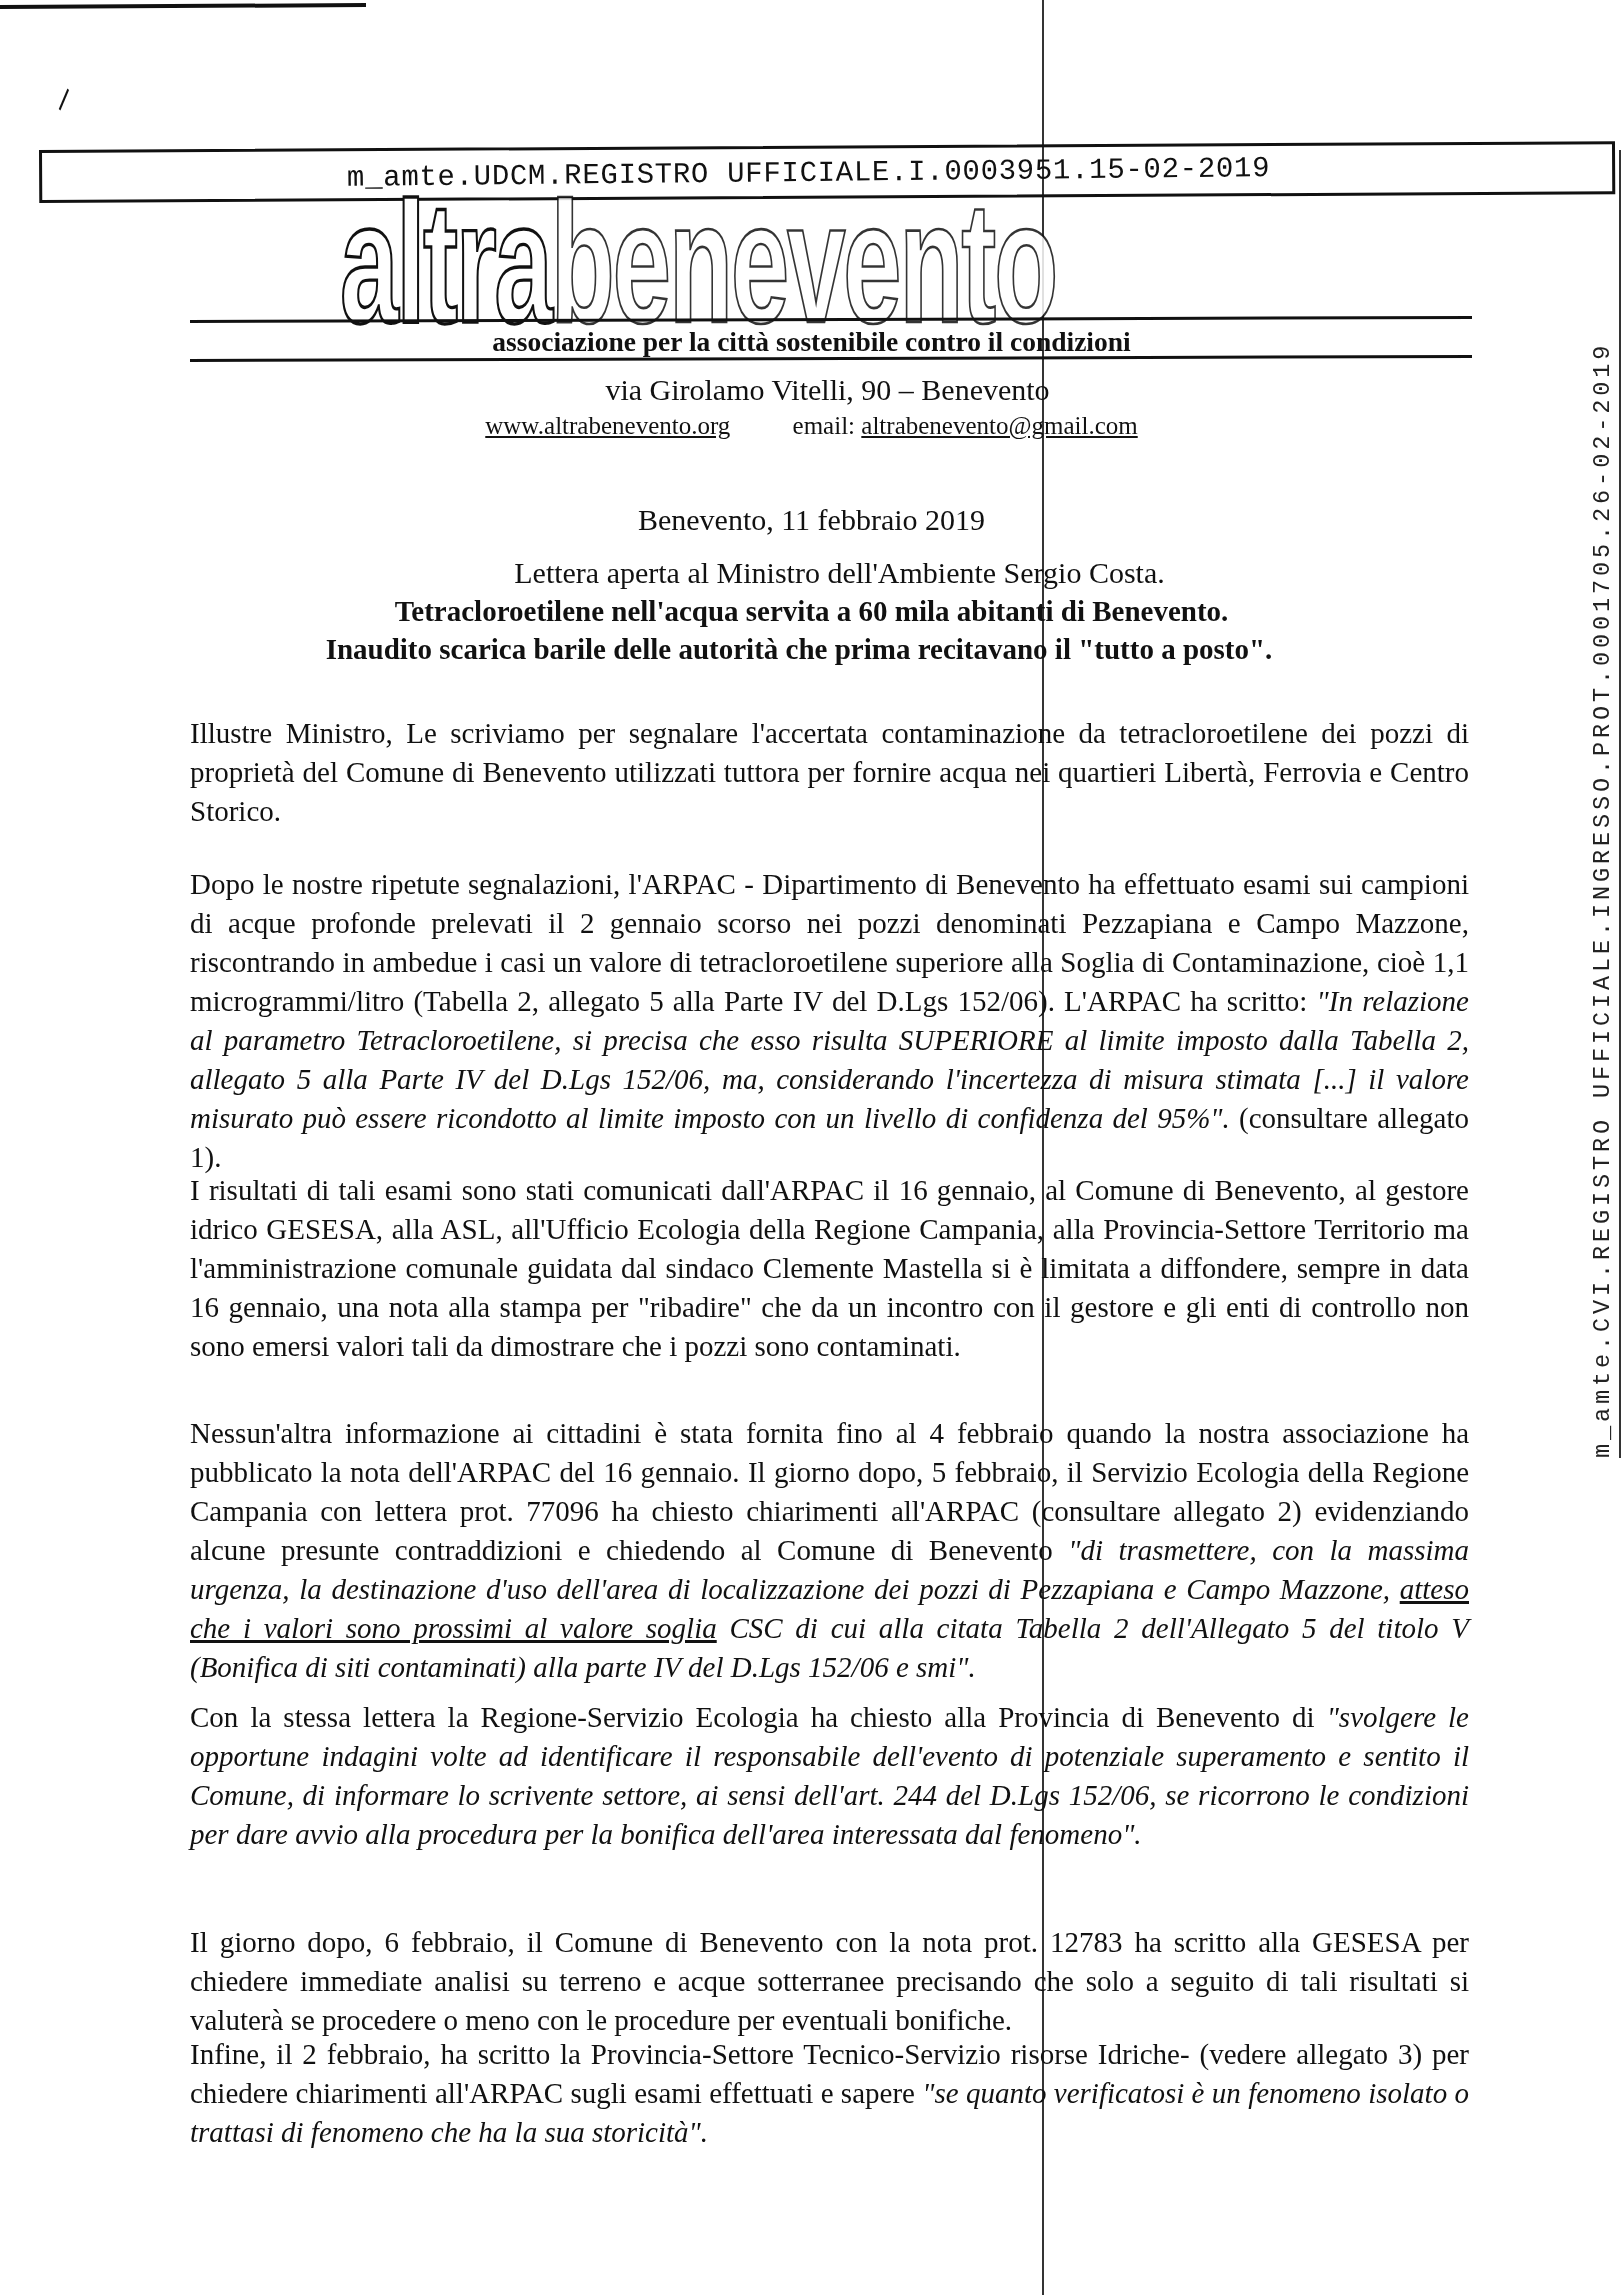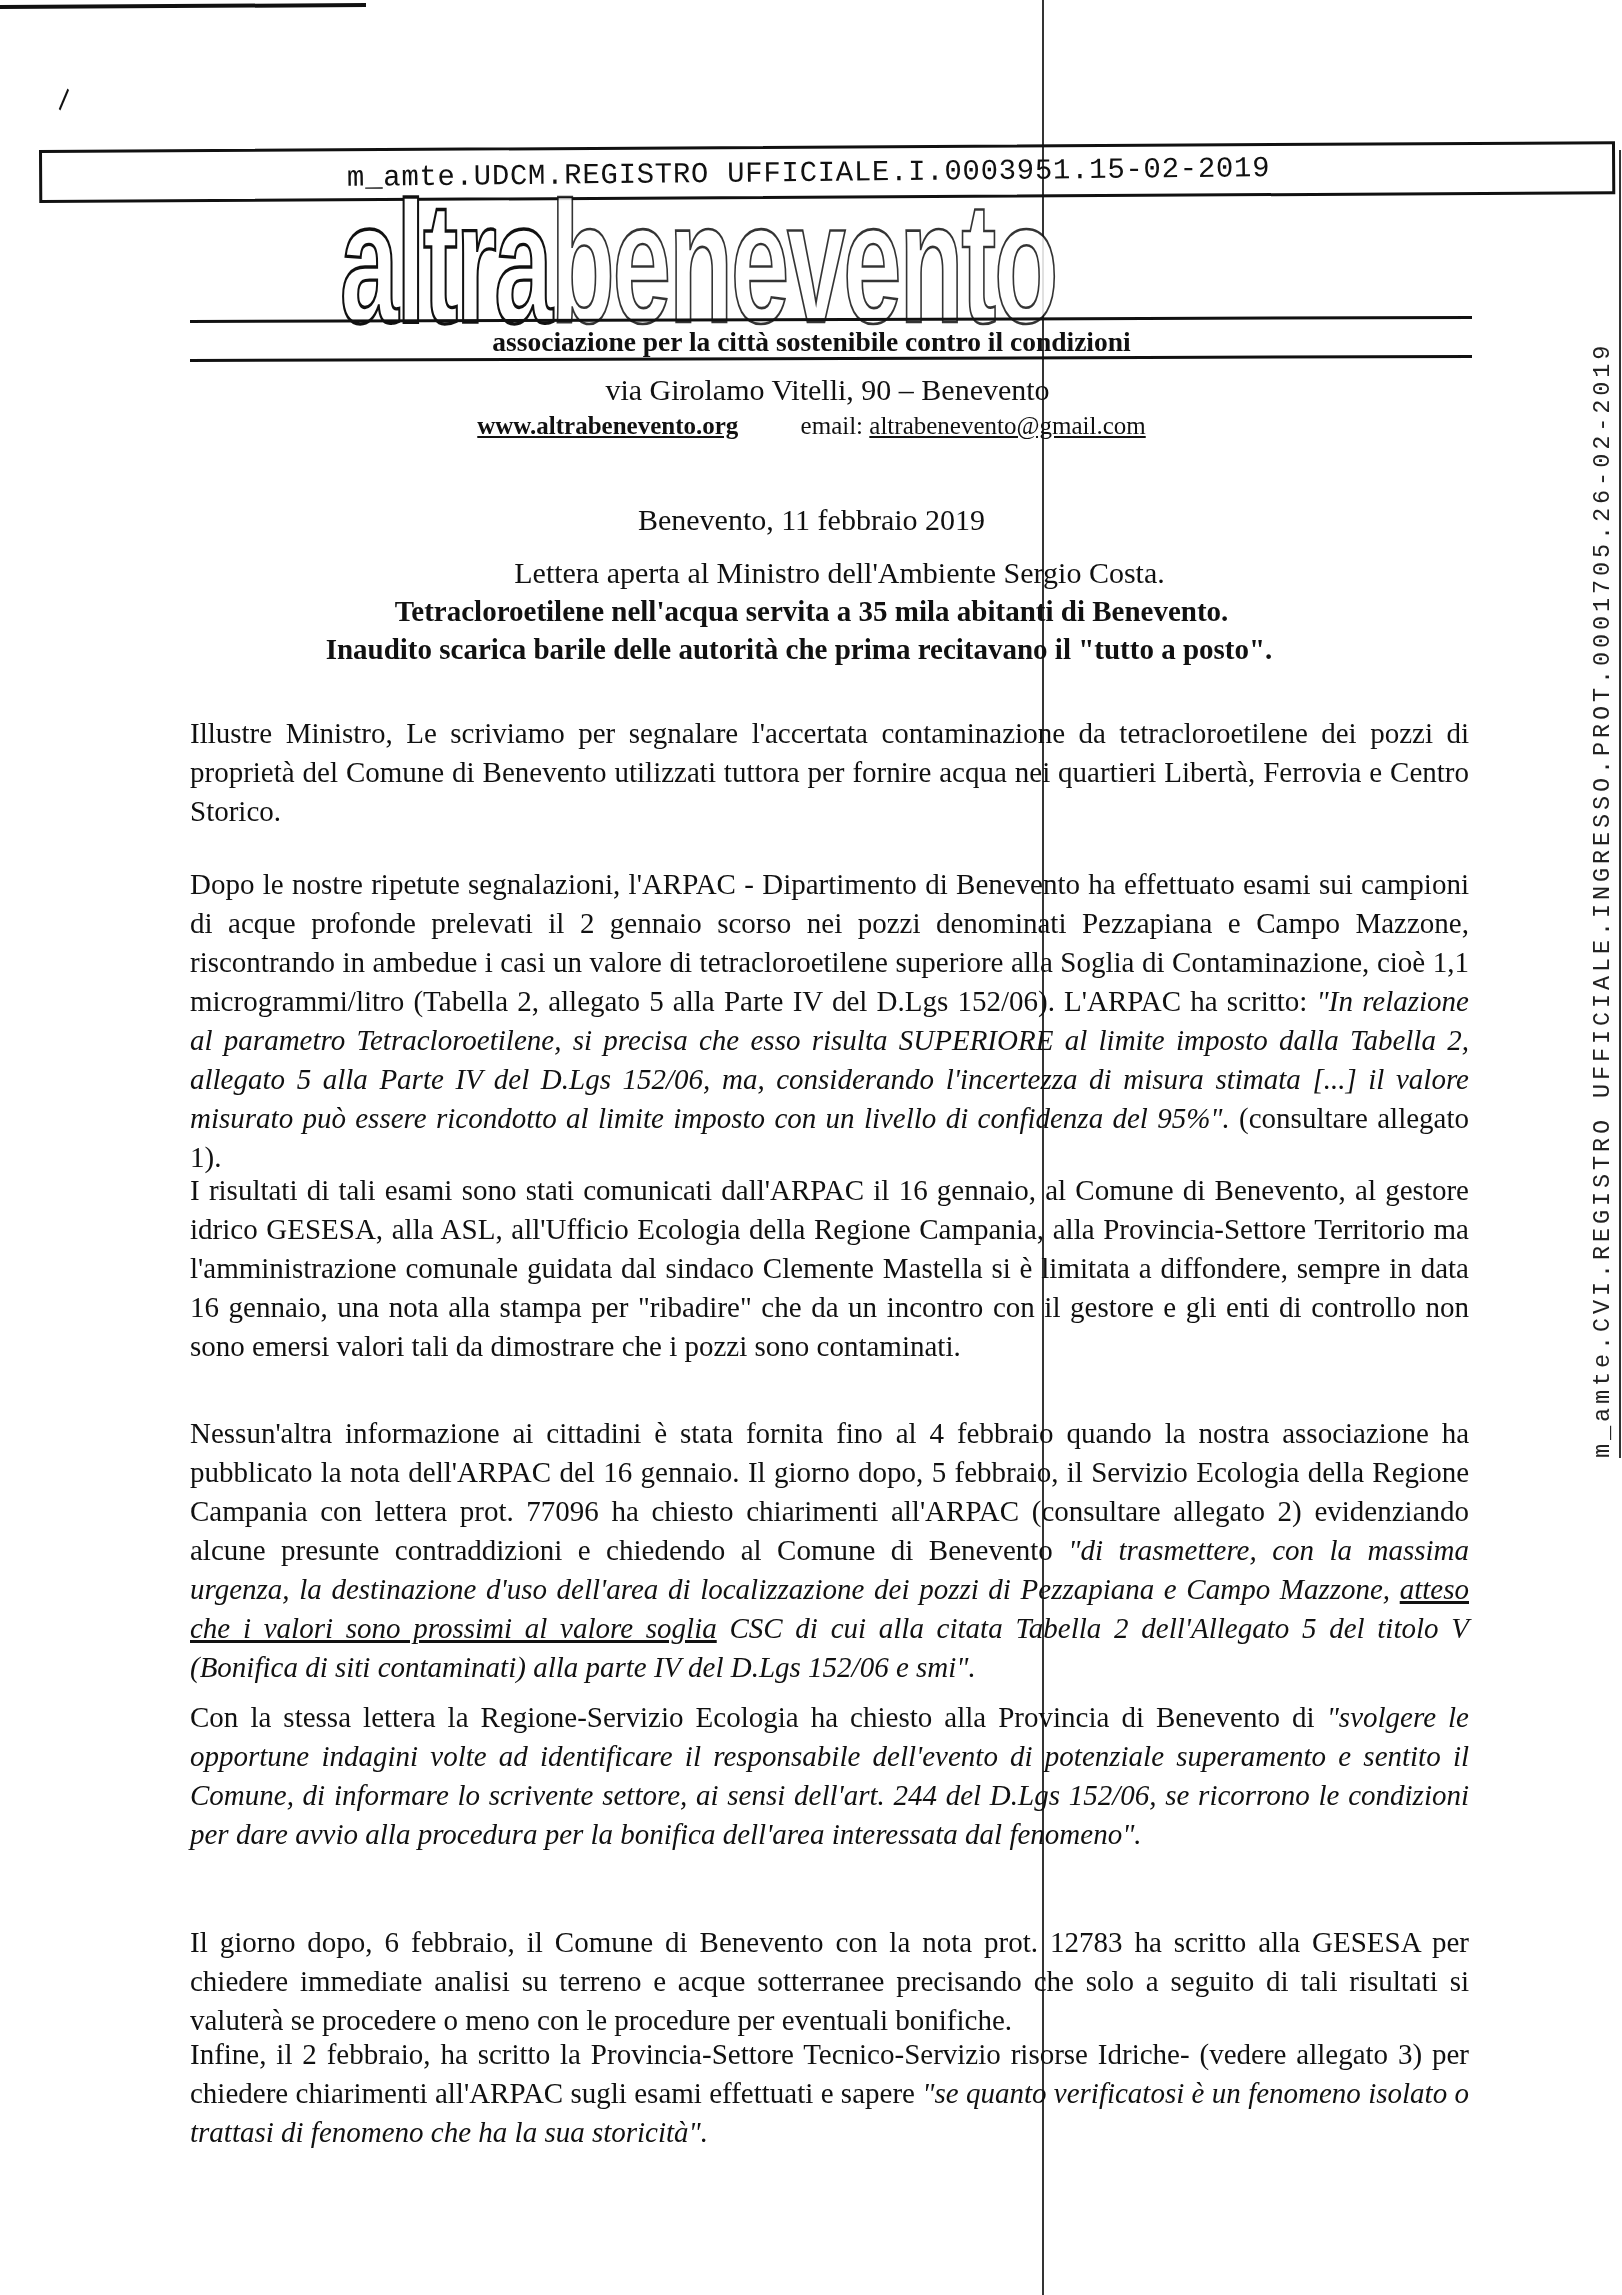--- a/index.html
+++ b/index.html
@@ -32,21 +32,21 @@
   .logo .b { color: #fff; -webkit-text-stroke: 2.6px #111; opacity: .85; }
 
   .hrule { height: 3.3px; background: #111; }
   .rule1 { left: 190px; top: 318px; width: 1282px; transform: rotate(-0.18deg); }
   .rule2 { left: 190px; top: 357px; width: 1282px; transform: rotate(-0.18deg); }
   .tagline { left: 0; width: 1623px; top: 326px; text-align: center; font-weight: bold; font-size: 27.5px; }
 
   .addr { left: 16px; width: 1623px; top: 373px; text-align: center; font-size: 30px; }
   .contacts { left: 0; width: 1623px; top: 412px; text-align: center; font-size: 25px; }
   .contacts span { display: inline-block; }
-  .contacts .web { text-decoration: underline; margin-right: 56px; font-weight: bold; }
+  .contacts .web { text-decoration: underline; margin-right: 56px; }
   .contacts .mail-v { text-decoration: underline; }
 
   .date { left: 0; width: 1623px; top: 503px; text-align: center; font-size: 30px; }
   .head1 { left: 0; width: 1623px; top: 556px; text-align: center; font-size: 30px; margin-left: 28px; }
   .head2 { left: 0; width: 1623px; top: 595px; text-align: center; font-size: 29px; font-weight: bold; }
   .head3 { left: 0; width: 1598px; top: 633px; text-align: center; font-size: 29px; font-weight: bold; }
 
   .body { left: 190px; width: 1279px; font-size: 29px; line-height: 39px; text-align: justify; }
   .body i { font-style: italic; }
   .u { text-decoration: underline; text-decoration-thickness: 2.6px; }
@@ -80,21 +80,21 @@
 
 <div class="abs addr">via Girolamo Vitelli, 90 – Benevento</div>
 <div class="abs contacts">
   <span class="web">www.altrabenevento.org</span>
   <span>email:</span>
   <span class="mail-v">altrabenevento@gmail.com</span>
 </div>
 
 <div class="abs date">Benevento, 11 febbraio 2019</div>
 <div class="abs head1">Lettera aperta al Ministro dell'Ambiente Sergio Costa.</div>
-<div class="abs head2">Tetracloroetilene nell'acqua servita a 35 mila abitanti di Benevento.</div>
+<div class="abs head2">Tetracloroetilene nell'acqua servita a 60 mila abitanti di Benevento.</div>
 <div class="abs head3">Inaudito scarica barile delle autorità che prima recitavano il "tutto a posto".</div>
 
 <div class="abs body p1">Illustre Ministro, Le scriviamo per segnalare l'accertata contaminazione da tetracloroetilene dei pozzi di proprietà del Comune di Benevento utilizzati tuttora per fornire acqua nei quartieri Libertà, Ferrovia e Centro Storico.</div>
 
 <div class="abs body p2">
   <span>Dopo le nostre ripetute segnalazioni, l'ARPAC - Dipartimento di Benevento ha effettuato esami sui campioni di acque profonde prelevati il 2 gennaio scorso nei pozzi denominati Pezzapiana e Campo Mazzone, riscontrando in ambedue i casi un valore di tetracloroetilene superiore alla Soglia di Contaminazione, cioè 1,1 microgrammi/litro (Tabella 2, allegato 5 alla Parte IV del D.Lgs 152/06). L'ARPAC ha scritto: </span><i>"In relazione al parametro Tetracloroetilene, si precisa che esso risulta SUPERIORE al limite imposto dalla Tabella 2, allegato 5 alla Parte IV del D.Lgs 152/06, ma, considerando l'incertezza di misura stimata [...] il valore misurato può essere ricondotto al limite imposto con un livello di confidenza del 95%".</i><span> (consultare allegato 1).</span>
 </div>
 
 <div class="abs body p3">I risultati di tali esami sono stati comunicati dall'ARPAC il 16 gennaio, al Comune di Benevento, al gestore idrico GESESA, alla ASL, all'Ufficio Ecologia della Regione Campania, alla Provincia-Settore Territorio ma l'amministrazione comunale guidata dal sindaco Clemente Mastella si è limitata a diffondere, sempre in data 16 gennaio, una nota alla stampa per "ribadire" che da un incontro con il gestore e gli enti di controllo non sono emersi valori tali da dimostrare che i pozzi sono contaminati.</div>
 

